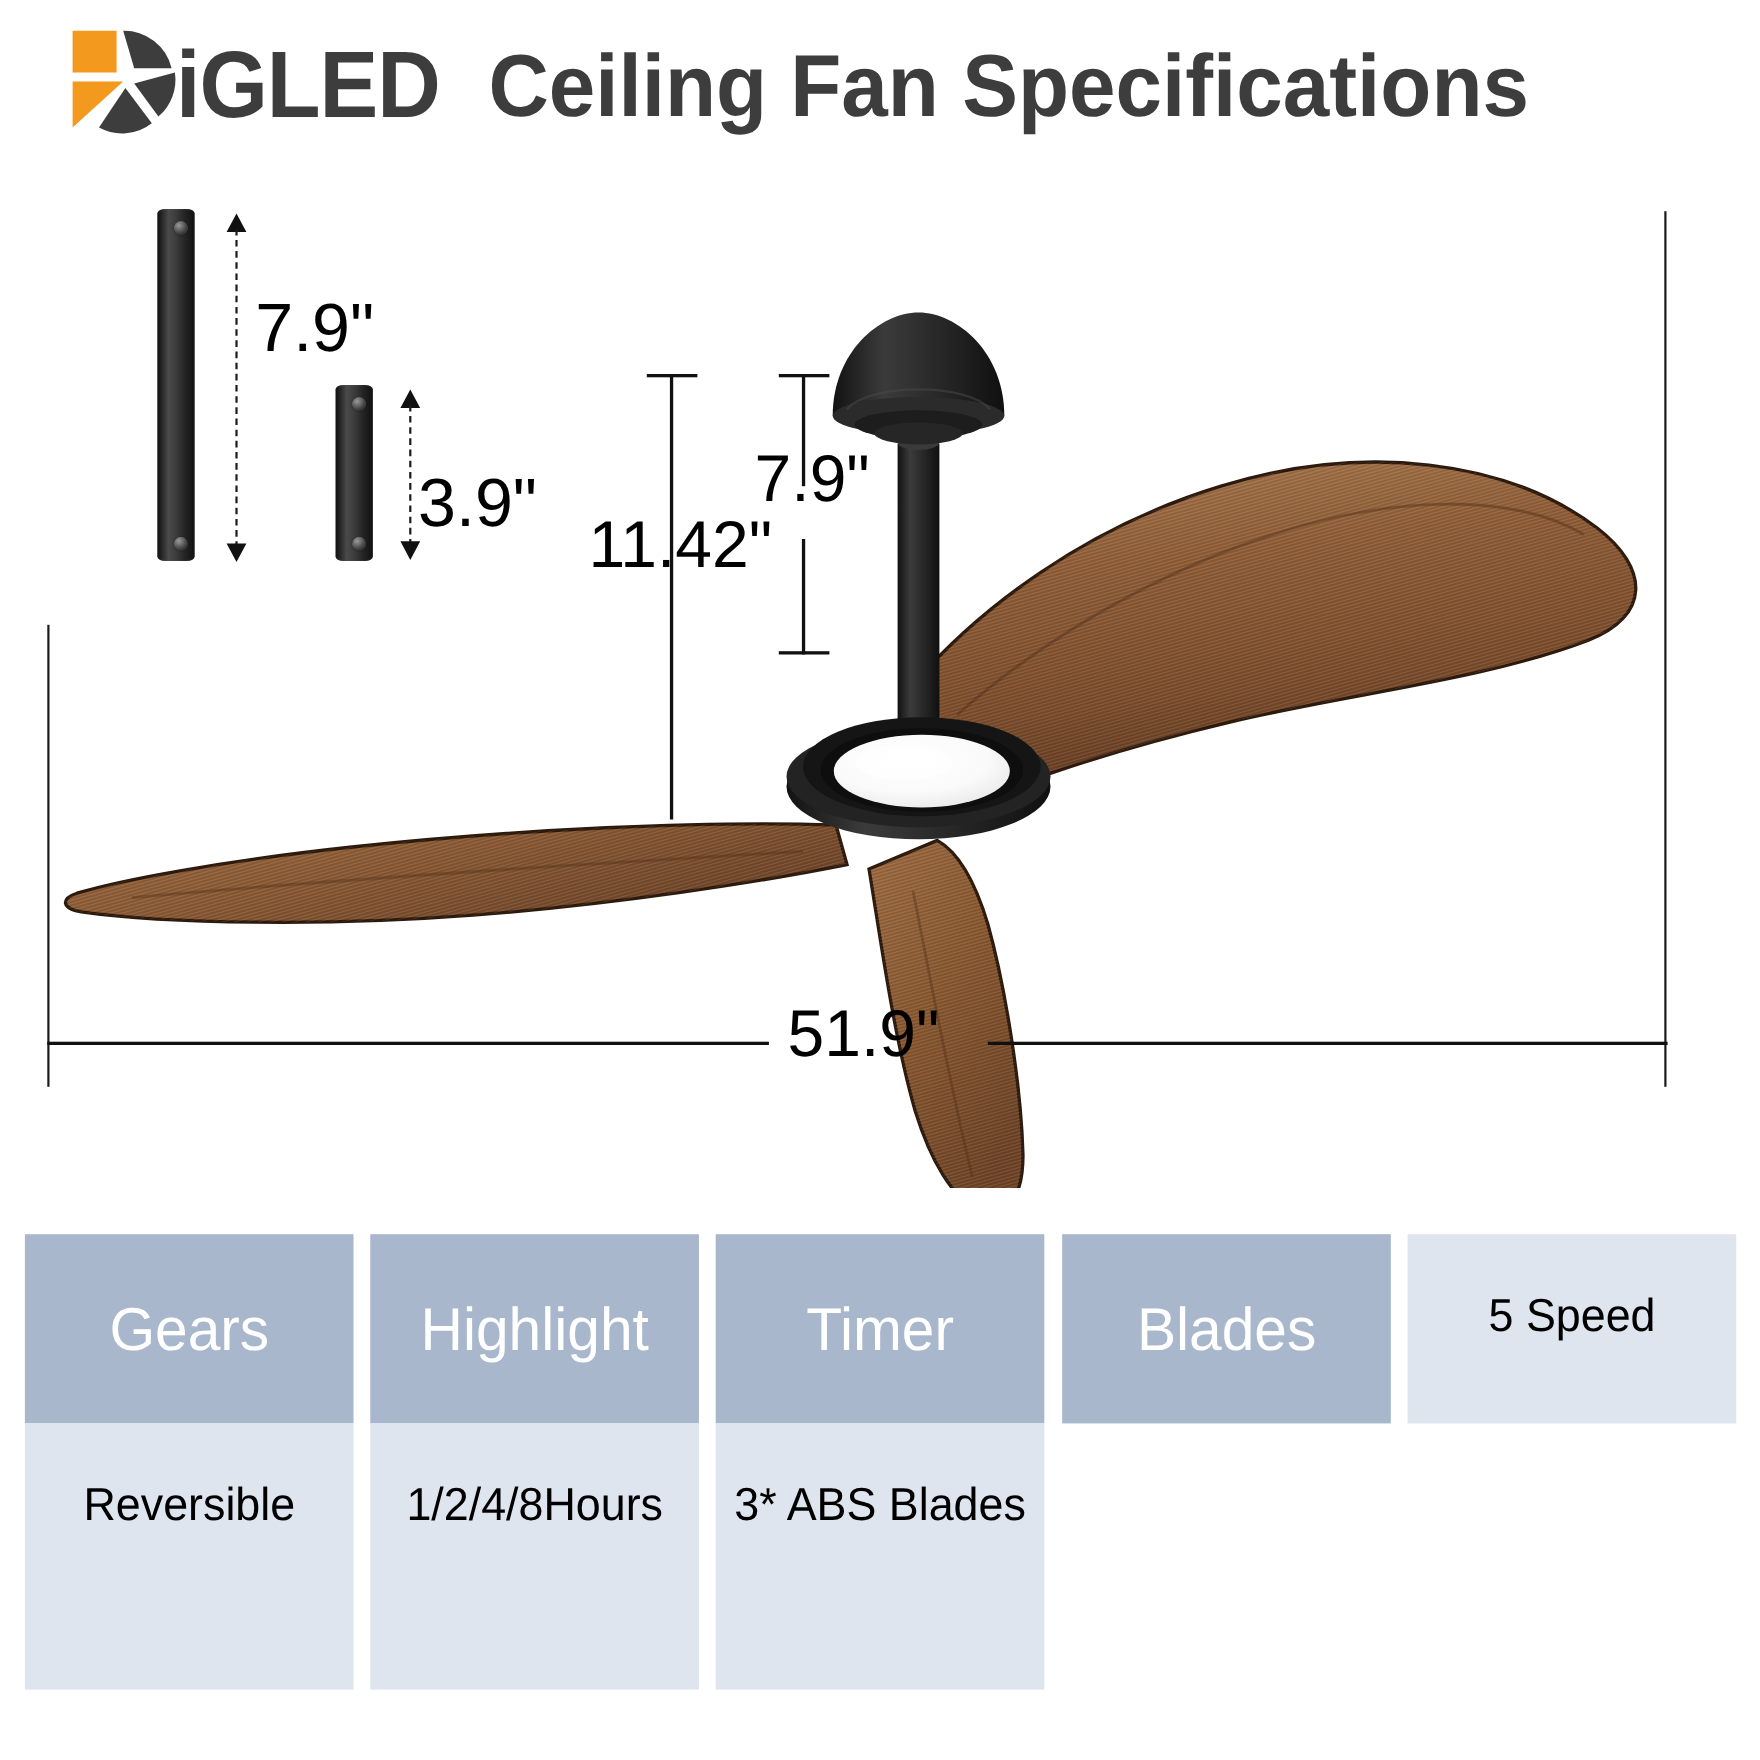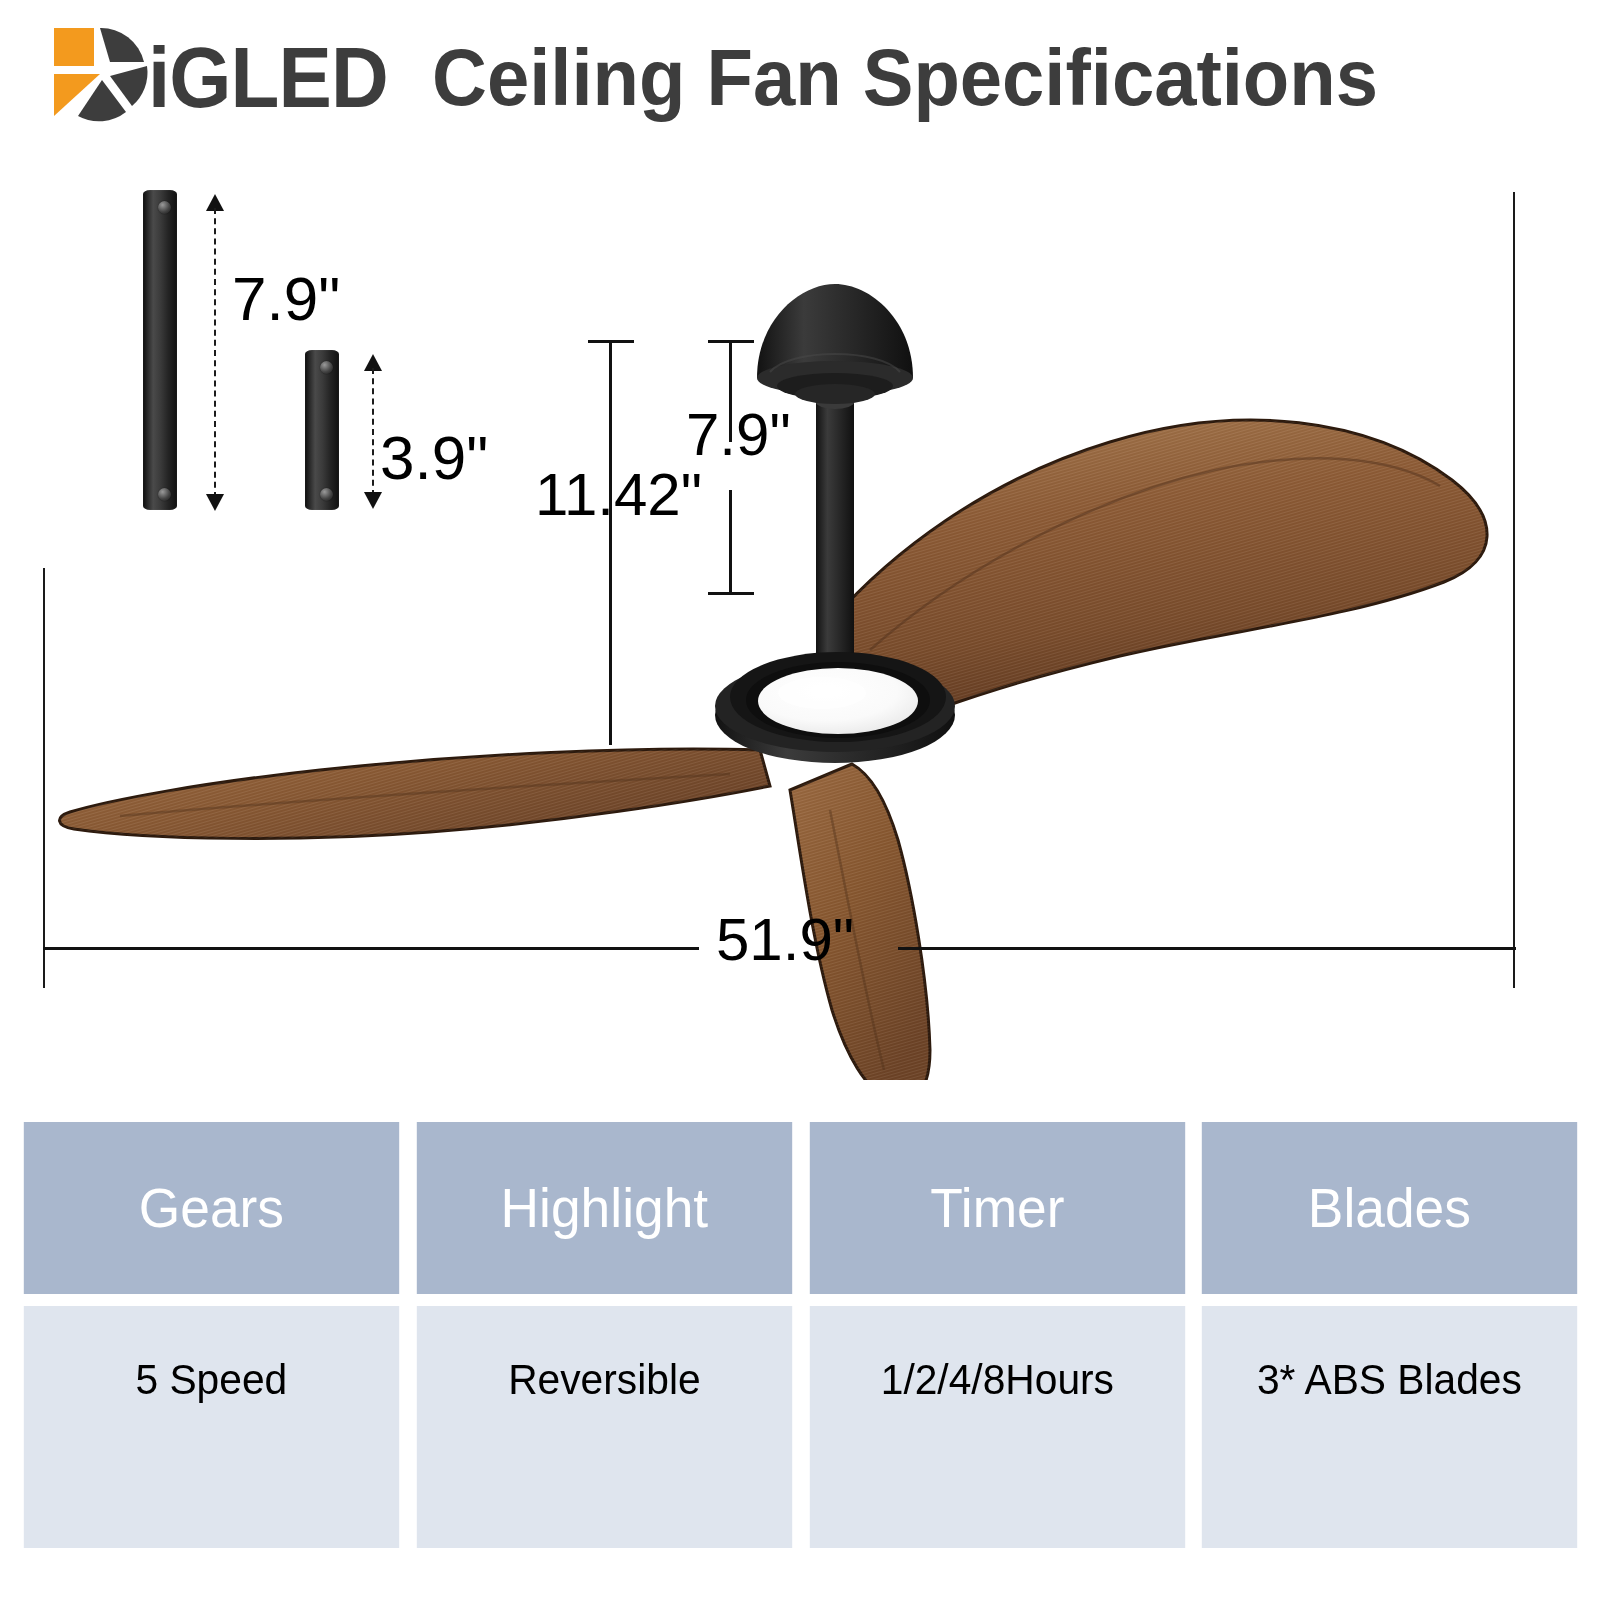--- a/index.html
+++ b/index.html
@@ -11,21 +11,21 @@
     width: 1600px;
     height: 1600px;
     position: relative;
     font-family: "Liberation Sans", sans-serif;
     overflow: hidden;
   }
 
   
   #header {
     position: absolute;
-    left: 0; top: 0;
+    left: 12px; top: 0;
     width: 1399px; height: 150px;
   }
   #brand-logo {
     position: absolute;
     left: 48px; top: 22px;
     width: 112px; height: 100px;
   }
   #brand-wordmark {
     position: absolute;
     left: 148px; top: 28px;
@@ -111,23 +111,23 @@
 
   
   #fan { position: absolute; left: 0; top: 0; width: 1600px; height: 930px; }
 
   
   #spec-table {
     position: absolute;
     left: 18px; top: 1122px;
     width: 1565px; height: 360px;
     display: grid;
-    grid-template-columns: repeat(4, 1fr);
+    grid-template-columns: repeat(5, 1fr);
     grid-template-rows: 172px 242px;
-    gap: 12px 6px;
+    gap: 0px 6px;
   }
   .th {
     background: #a9b7cd;
     color: #ffffff;
     display: flex;
     align-items: center;
     justify-content: center;
     font-size: 55px;
     transform: scaleX(0.97);
   }

